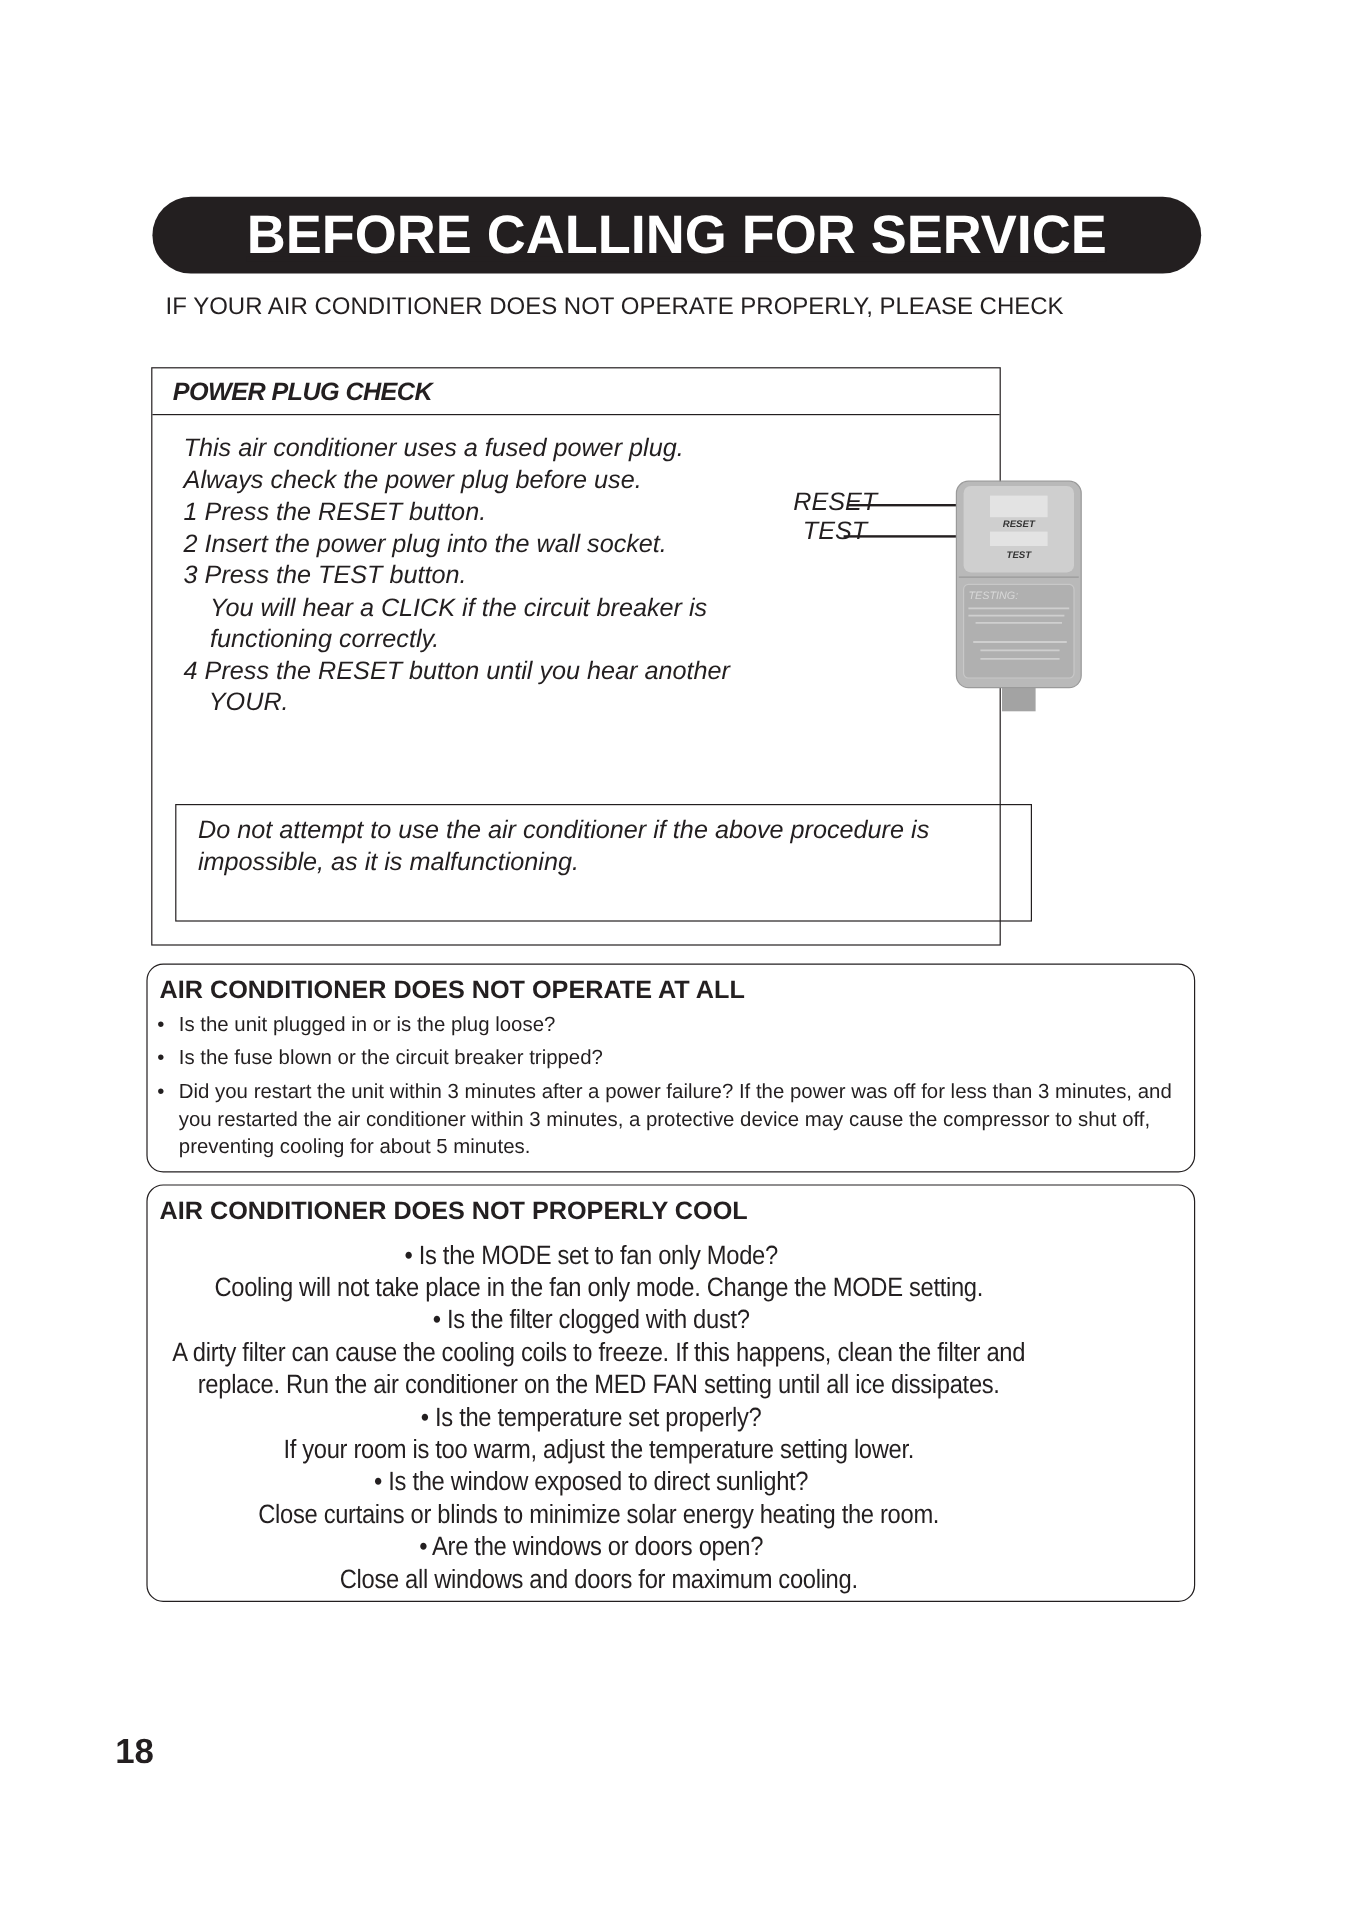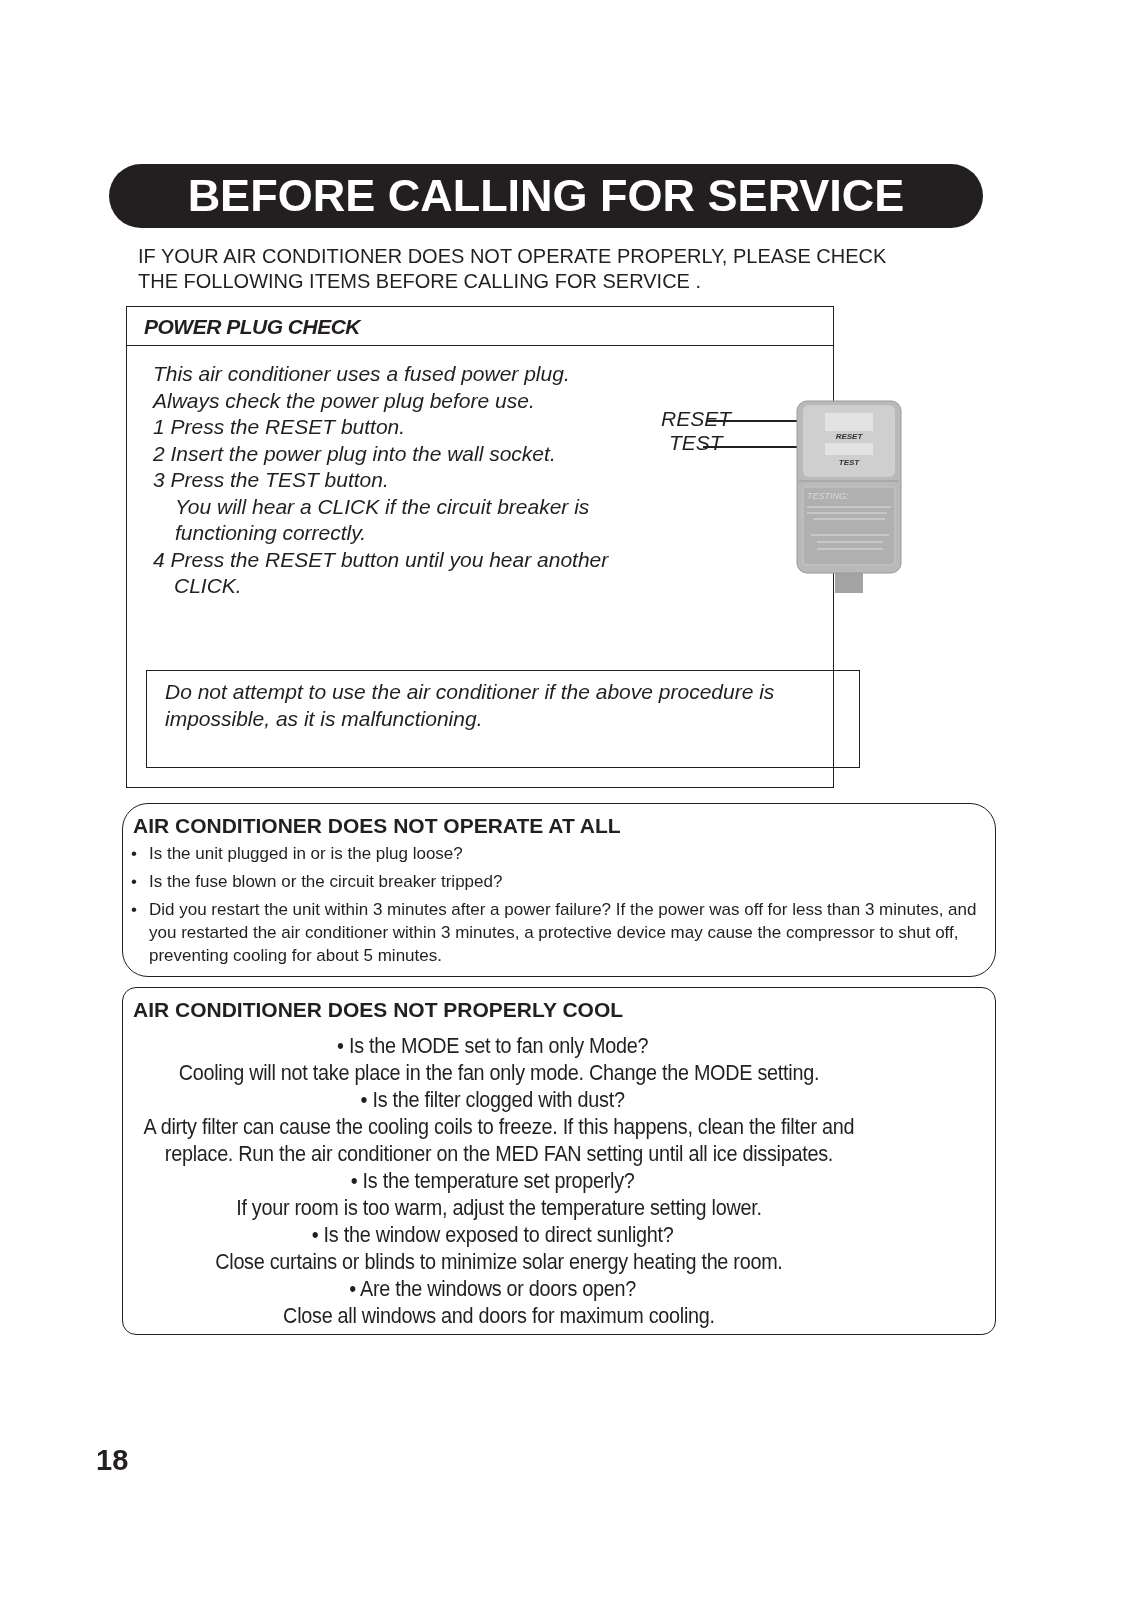--- a/index.html
+++ b/index.html
@@ -1,73 +1,72 @@
 <!DOCTYPE html>
 <html><head>
 <meta charset="utf-8">
 <style>
   html, body { margin: 0; padding: 0; background: #ffffff; }
   body { width: 1132px; height: 1600px; position: relative; overflow: hidden; color: #231f20;
          font-family: "Liberation Sans", sans-serif; }
-  .banner { position: absolute; left: 109px; top: 164px; width: 874px; height: 64px; background: #231f20;
+  .banner { position: absolute; left: 127px; top: 164px; width: 874px; height: 64px; background: #231f20;
             border-radius: 32px; display: flex; align-items: center; justify-content: center; text-decoration: underline; }
   .banner h1 { margin: 0; color: #ffffff; font-size: 45px; font-weight: bold; letter-spacing: 0px;
                font-family: "Liberation Sans", sans-serif; }
   .intro { position: absolute; left: 138px; top: 244px; font-size: 20px; font-weight: normal; line-height: 25px; }
   .intro p { margin: 0; }
   .box1 { position: absolute; left: 126px; top: 306px; width: 708px; height: 482px; border: 1.5px solid #231f20; box-sizing: border-box; font-style: italic; }
   .box1-head { height: 39px; border-bottom: 1.5px solid #231f20; padding-left: 17px; box-sizing: border-box;
                font-weight: bold; font-size: 21px; line-height: 40px; letter-spacing: -0.5px; }
   .steps { position: absolute; left: 26px; top: 54px; font-size: 21px; line-height: 26.5px; }
   .steps div { white-space: nowrap; }
   .ind { padding-left: 22px; }
   .ind2 { padding-left: 21px; }
   .ready { position: absolute; left: 32px; top: 302px; font-size: 21px; line-height: 26.5px; }
   .ready div { white-space: nowrap; }
   .warn { position: absolute; left: 19px; top: 363px; width: 714px; height: 98px; border: 1.5px solid #231f20; box-sizing: border-box;
           padding: 8px 0 0 18px; font-size: 21px; line-height: 26.5px; }
   .warn div { white-space: nowrap; }
   .plug-lbl { position: absolute; font-size: 21px; }
   .plug-line { position: absolute; height: 1.5px; background: #231f20; }
   .plug { position: absolute; left: 668px; top: 92px; width: 108px; height: 194px; }
-  .box2 { position: absolute; left: 122px; top: 803px; width: 874px; height: 174px; border: 1.3px solid #231f20; border-radius: 26px; box-sizing: border-box; }
+  .box2 { position: absolute; left: 122px; top: 803px; width: 874px; height: 174px; border: 1.3px solid #231f20; border-radius: 14px; box-sizing: border-box; }
   .box2 h2, .box3 h2 { margin: 0; position: absolute; left: 10px; top: 10px; font-size: 21px; font-weight: bold; }
   .b2list { position: absolute; left: 8px; top: 38px; font-size: 17px; line-height: 23px; }
   .b2list .item { display: flex; margin-bottom: 5px; }
   .b2list .bullet { width: 18px; flex: none; }
   .box3 { position: absolute; left: 122px; top: 987px; width: 874px; height: 348px; border: 1.3px solid #231f20; border-radius: 14px; box-sizing: border-box; text-align: center; }
   .b3list { position: absolute; left: 8px; top: 44px; font-size: 22px; line-height: 27px; font-family: "Liberation Sans Narrow", "Liberation Sans", sans-serif; letter-spacing: -0.3px; }
   .b3list div { white-space: nowrap; transform-origin: left; transform: scaleX(0.9); }
   .b3list .ans { padding-left: 14px; }
   .pageno { position: absolute; left: 96px; top: 1444px; font-size: 29px; font-weight: bold; }
 </style>
 </head>
 <body>
 
 <div class="banner">
   <h1>BEFORE CALLING FOR SERVICE</h1>
 </div>
 
 <div class="intro">
   <p>IF YOUR AIR CONDITIONER DOES NOT OPERATE PROPERLY, PLEASE CHECK</p>
-  <p>THE FOLLOWING ITEMS BEFORE CALLING FOR SERVICE .</p>
 </div>
 
 <div class="box1">
   <div class="box1-head">POWER PLUG CHECK</div>
   <div class="steps">
     <div>This air conditioner uses a fused power plug.</div>
     <div>Always check the power plug before use.</div>
     <div>1  Press the RESET button.</div>
     <div>2 Insert the power plug into the wall socket.</div>
     <div>3 Press the TEST button.</div>
     <div class="ind">You will hear a CLICK if the circuit breaker  is</div>
     <div class="ind">functioning correctly.</div>
     <div>4 Press  the  RESET button until you hear another</div>
-    <div class="ind2">CLICK.</div>
+    <div class="ind2">YOUR.</div>
   </div>
   <div class="ready">
   </div>
 
   <div class="plug-lbl" style="left:534px; top:100px;">RESET</div>
   <div class="plug-lbl" style="left:542px; top:124px;">TEST</div>
   <div class="plug-line" style="left:580px; top:113px; width:130px;"></div>
   <div class="plug-line" style="left:576px; top:139px; width:134px;"></div>
 
   <svg class="plug" viewBox="0 0 108 194">

